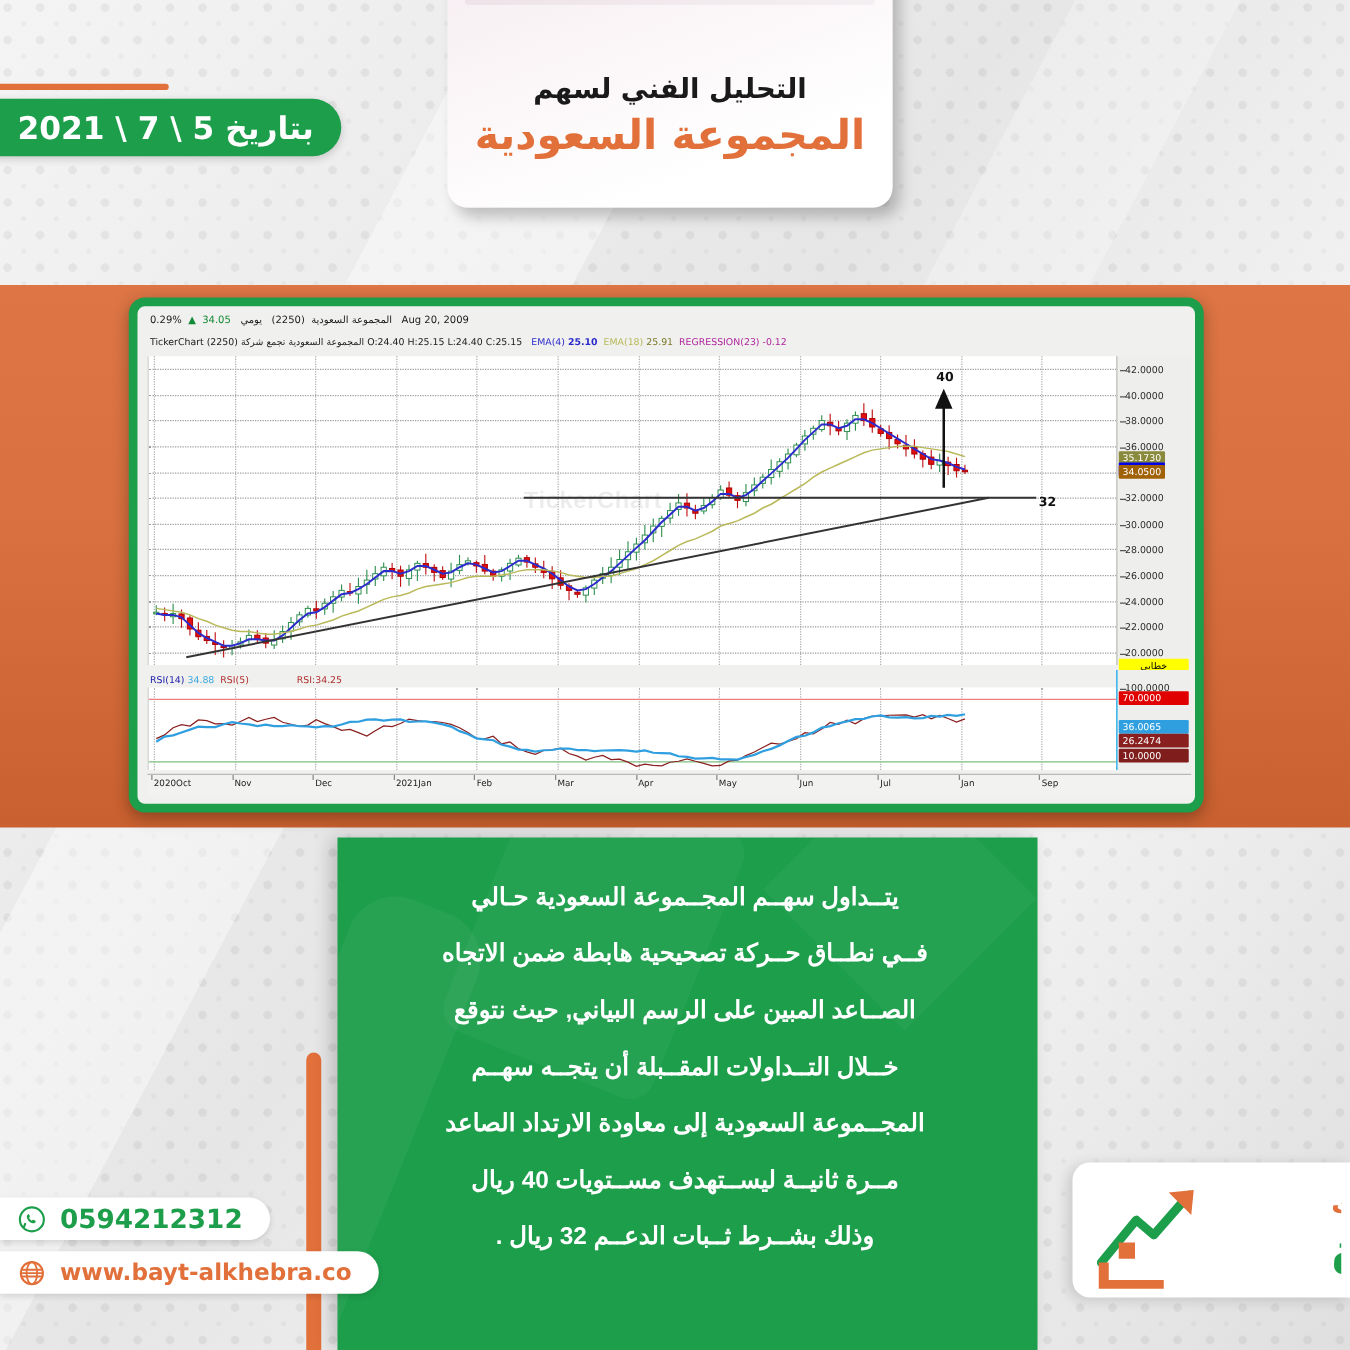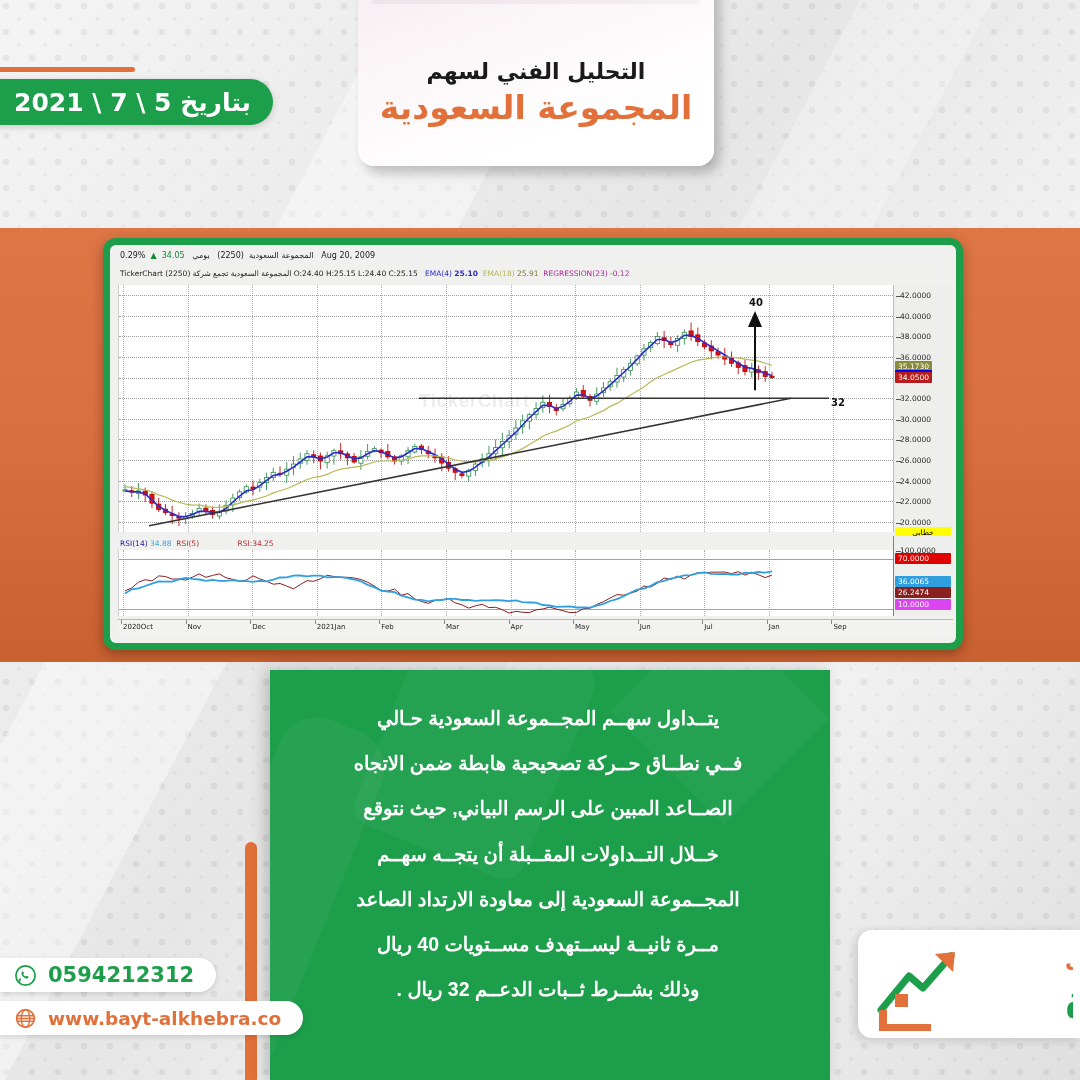--- a/index.html
+++ b/index.html
@@ -497,21 +497,21 @@
           <div class="ps-tick" style="top: 88.625px; left: 6px;">34.0000</div>
           <div class="ps-tick" style="top: 109.208px; left: 6px;">32.0000</div>
           <div class="ps-tick" style="top: 129.792px; left: 6px;">30.0000</div>
           <div class="ps-tick" style="top: 150.375px; left: 6px;">28.0000</div>
           <div class="ps-tick" style="top: 170.958px; left: 6px;">26.0000</div>
           <div class="ps-tick" style="top: 191.542px; left: 6px;">24.0000</div>
           <div class="ps-tick" style="top: 212.125px; left: 6px;">22.0000</div>
           <div class="ps-tick" style="top: 232.708px; left: 6px;">20.0000</div>
           <div class="ps-chip" style="background: rgb(138, 138, 60); color: rgb(255, 255, 255); top: 75.5529px;">35.1730</div>
           <div class="ps-chip" style="background: rgb(0, 0, 238); color: rgb(255, 255, 255); top: 84.8936px;">34.2654</div>
-          <div class="ps-chip" style="background: #b91c1c; color: rgb(255, 255, 255); top: 87.1104px;">34.0500</div>
+          <div class="ps-chip" style="background: #a16207; color: rgb(255, 255, 255); top: 87.1104px;">34.0500</div>
           <div class="ps-chip" style="background: rgb(255, 255, 0); color: rgb(0, 0, 0); top: 242px; width: 56px; text-align: center;">خطابي</div>
         </div>
 
       <div class="rsi-plot">
         <div id="rsi-grid">
             <div class="vline" style="left: 4px;"></div>
             <div class="vline" style="left: 68.5833px;"></div>
             <div class="vline" style="left: 133.167px;"></div>
             <div class="vline" style="left: 197.75px;"></div>
             <div class="vline" style="left: 262.333px;"></div>
@@ -535,21 +535,21 @@
         <span class="rsi14v">34.88</span>
         &nbsp;<span class="rsi5">RSI(5)</span>
         <span class="rsi5v">RSI:34.25</span>
       </div>
 
       <div class="rsi-scale" id="rsi-scale">
           <div class="ps-tick" style="left: 6px; top: 10px;">100.0000</div>
           <div class="ps-chip" style="background: rgb(224, 0, 0); color: rgb(255, 255, 255); top: 17px; width: 56px;">70.0000</div>
           <div class="ps-chip" style="background: rgb(47, 159, 224); color: rgb(255, 255, 255); top: 40px; width: 56px;">36.0065</div>
           <div class="ps-chip" style="background: rgb(138, 31, 31); color: rgb(255, 255, 255); top: 51px; width: 56px;">26.2474</div>
-          <div class="ps-chip" style="background: #d946ef; color: rgb(255, 255, 255); top: 63px; width: 56px;">10.0000</div>
+          <div class="ps-chip" style="background: #7f1d1d; color: rgb(255, 255, 255); top: 63px; width: 56px;">10.0000</div>
         </div>
 
       <div class="date-axis" id="date-axis">
           <div class="da-tick" style="left: 5px;">2020Oct</div>
           <div class="da-tick" style="left: 69.5833px;">Nov</div>
           <div class="da-tick" style="left: 134.167px;">Dec</div>
           <div class="da-tick" style="left: 198.75px;">2021Jan</div>
           <div class="da-tick" style="left: 263.333px;">Feb</div>
           <div class="da-tick" style="left: 327.917px;">Mar</div>
           <div class="da-tick" style="left: 392.5px;">Apr</div>

